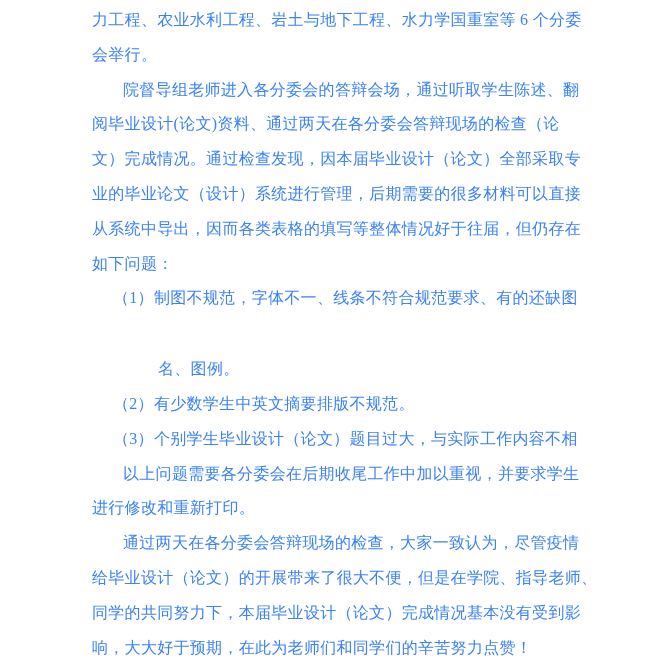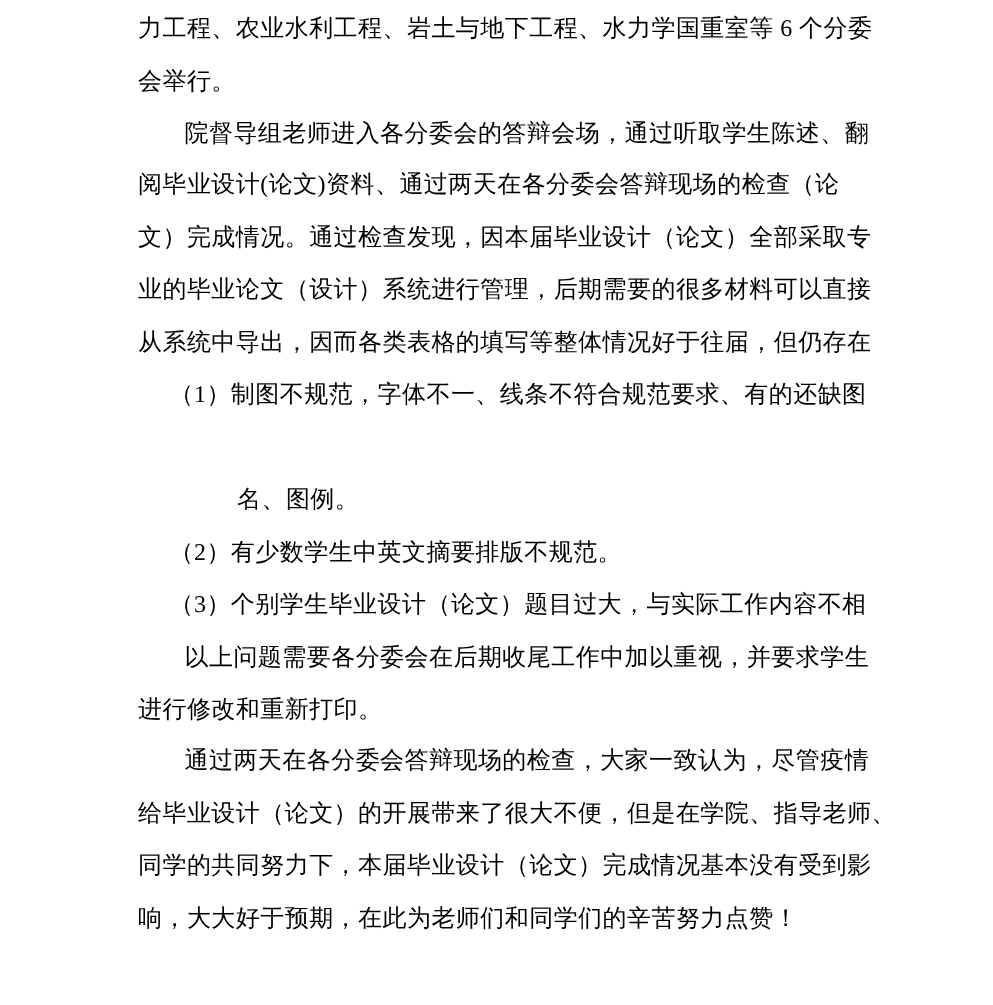--- a/index.html
+++ b/index.html
@@ -29,29 +29,30 @@
   
   .indent2 { padding-left: 31px; }
   
   .list-first { padding-left: 21px; }
   
   .list-cont { padding-left: 66px; margin-top: 36px; }
 </style>
 </head>
 <body>
 
-<div class="page" style="color: #000000; background: rgb(255, 255, 255);">
+<div class="page" style="color: #3b82f6; background: rgb(255, 255, 255);">
   <div class="doc-text">
     <div class="line flush">力工程、农业水利工程、岩土与地下工程、水力学国重室等 6 个分委</div>
     <div class="line flush">会举行。</div>
     <div class="line indent2">院督导组老师进入各分委会的答辩会场，通过听取学生陈述、翻</div>
     <div class="line flush">阅毕业设计(论文)资料、通过两天在各分委会答辩现场的检查（论</div>
     <div class="line flush">文）完成情况。通过检查发现，因本届毕业设计（论文）全部采取专</div>
     <div class="line flush">业的毕业论文（设计）系统进行管理，后期需要的很多材料可以直接</div>
     <div class="line flush">从系统中导出，因而各类表格的填写等整体情况好于往届，但仍存在</div>
+    <div class="line flush">如下问题：</div>
     <div class="line list-first">（1）制图不规范，字体不一、线条不符合规范要求、有的还缺图</div>
     <div class="line list-cont">名、图例。</div>
     <div class="line list-first">（2）有少数学生中英文摘要排版不规范。</div>
     <div class="line list-first">（3）个别学生毕业设计（论文）题目过大，与实际工作内容不相</div>
     <div class="line indent2">以上问题需要各分委会在后期收尾工作中加以重视，并要求学生</div>
     <div class="line flush">进行修改和重新打印。</div>
     <div class="line indent2">通过两天在各分委会答辩现场的检查，大家一致认为，尽管疫情</div>
     <div class="line flush">给毕业设计（论文）的开展带来了很大不便，但是在学院、指导老师、</div>
     <div class="line flush">同学的共同努力下，本届毕业设计（论文）完成情况基本没有受到影</div>
     <div class="line flush">响，大大好于预期，在此为老师们和同学们的辛苦努力点赞！</div>

